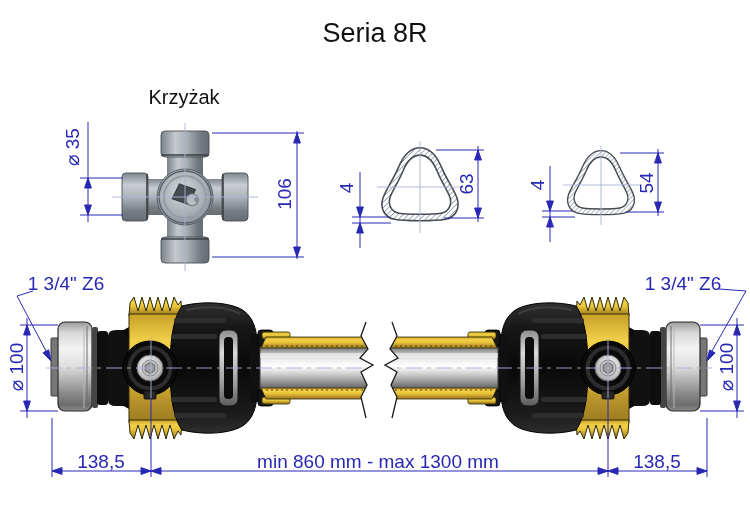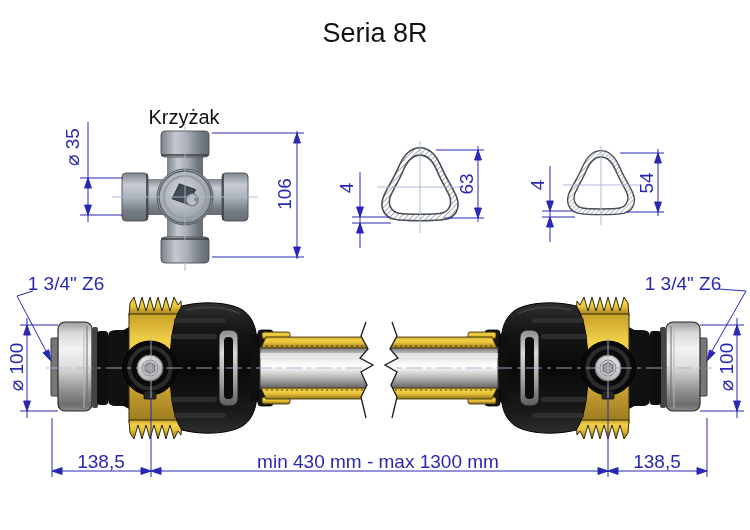--- a/index.html
+++ b/index.html
@@ -244,34 +244,34 @@
     <polygon points="151,471 141,467.6 141,474.4"></polygon>
         <polygon points="151,471 161,467.6 161,474.4"></polygon>
     <polygon points="608,471 598,467.6 598,474.4"></polygon>
         <polygon points="608,471 618,467.6 618,474.4"></polygon>
     <polygon points="707,471 697,467.6 697,474.4"></polygon>
   </g>
 </svg>
 
 <div class="txt title" style="left:375px;top:33px;">Seria 8R</div>
 
-<div class="txt lbl" style="left:184px;top:97px;margin-top:20px;">Krzyżak</div>
+<div class="txt lbl" style="left:184px;top:97px;">Krzyżak</div>
 
 <div class="txt dim rot" style="left:72px;top:147px;">⌀ 35</div>
 <div class="txt dim rot" style="left:284px;top:194px;">106</div>
 
 <div class="txt dim rot" style="left:346px;top:188px;">4</div>
 <div class="txt dim rot" style="left:466px;top:184px;">63</div>
 
 <div class="txt dim rot" style="left:537px;top:185px;">4</div>
 <div class="txt dim rot" style="left:646px;top:183px;">54</div>
 
 <div class="txt dim" style="left:66px;top:283px;">1 3/4" Z6</div>
 <div class="txt dim" style="left:683px;top:283px;">1 3/4" Z6</div>
 
 <div class="txt dim rot" style="left:16px;top:367px;">⌀ 100</div>
 <div class="txt dim rot" style="left:726px;top:367px;">⌀ 100</div>
 
 <div class="txt dim" style="left:101px;top:461px;">138,5</div>
-<div class="txt dim" style="left:378px;top:461px;">min 430 mm - max 1300 mm</div>
+<div class="txt dim" style="left:378px;top:461px;">min 860 mm - max 1300 mm</div>
 <div class="txt dim" style="left:657px;top:461px;">138,5</div>
 
 </div>
 
 </body></html>

